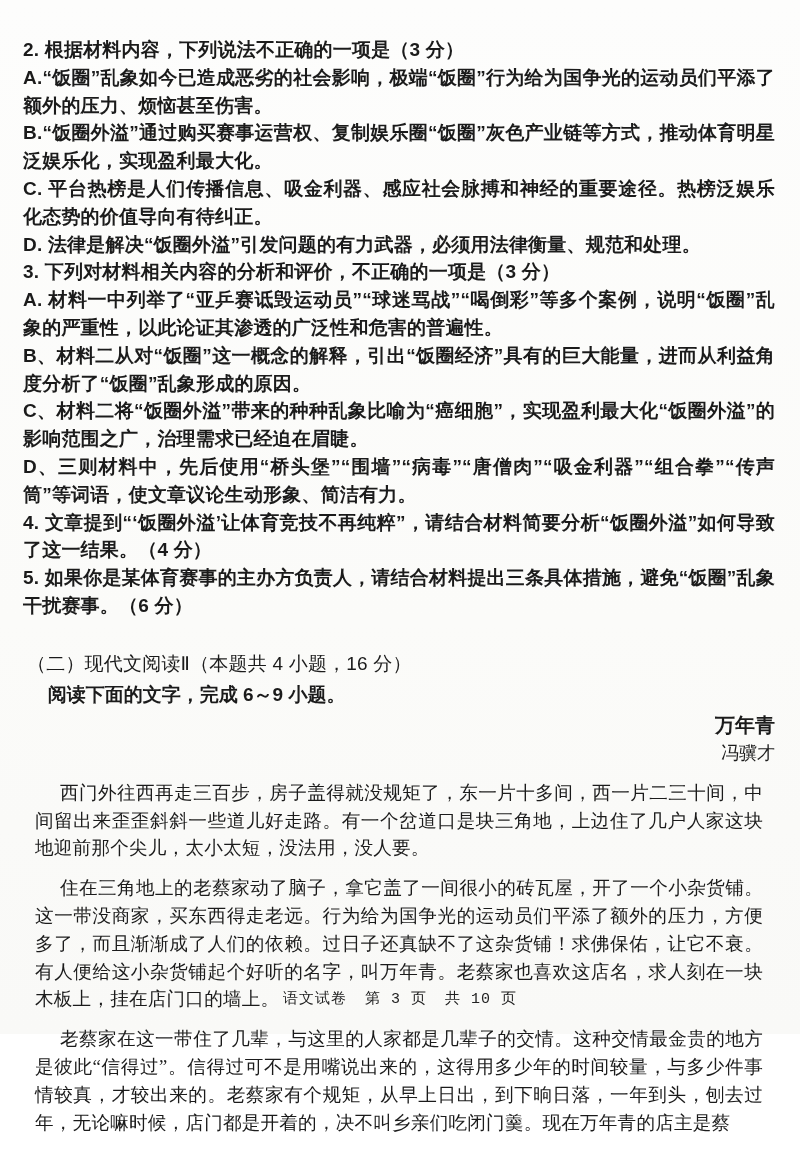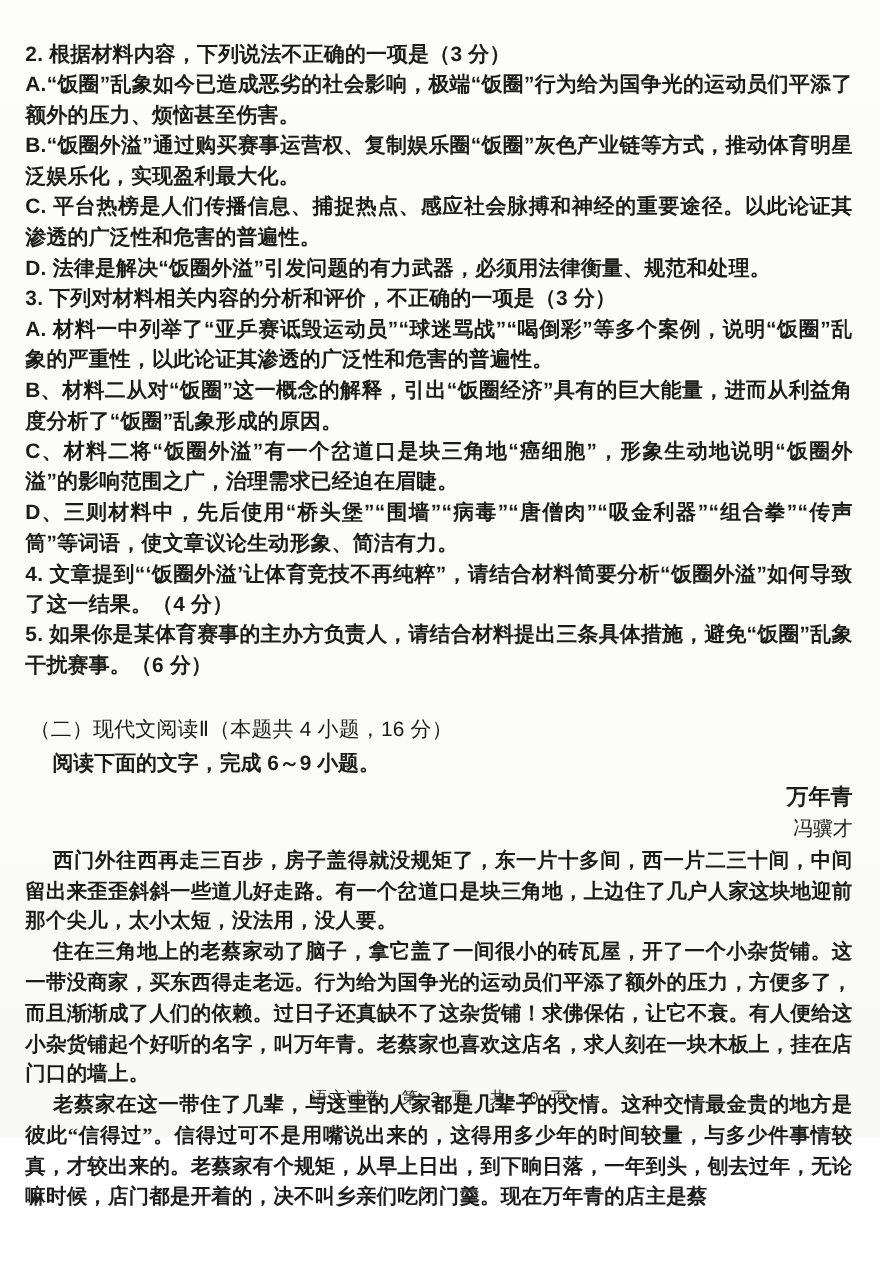--- a/index.html
+++ b/index.html
@@ -61,25 +61,25 @@
   .passage-author {
     margin: 0 0 2px 0;
     text-align: right;
     font-family: "Liberation Serif", serif;
     font-size: 18px;
     line-height: 28px;
     font-weight: 400;
   }
   
   .story p {
-    margin: 0;
+    margin: 12px;
     font-family: "Liberation Serif", serif;
     font-size: 18.6px;
     line-height: 27.8px;
-    font-weight: 700;
+    font-weight: 400;
     text-align: justify;
     text-indent: 1.35em;
     letter-spacing: 0.2px;
   }
   .page-footer {
     position: absolute;
     left: 0;
     bottom: 26px;
     width: 100%;
     text-align: center;
@@ -96,31 +96,31 @@
 <div class="sheet">
 
   <section class="qa">
 
     <p><span class="num">2.</span><span> 根据材料内容，下列说法不正确的一项是（3 分）</span></p>
 
     <p><span class="num">A.</span><span>“饭圈”乱象如今已造成恶劣的社会影响，极端“饭圈”行为给为国争光的运动员们平添了额外的压力、烦恼甚至伤害。</span></p>
 
     <p><span class="num">B.</span><span>“饭圈外溢”通过购买赛事运营权、复制娱乐圈“饭圈”灰色产业链等方式，推动体育明星泛娱乐化，实现盈利最大化。</span></p>
 
-    <p><span class="num">C.</span><span> 平台热榜是人们传播信息、捕捉热点、感应社会脉搏和神经的重要途径。以此论证其渗透的广泛性和危害的普遍性。</span></p>
+    <p><span class="num">C.</span><span> 平台热榜是人们传播信息、吸金利器、感应社会脉搏和神经的重要途径。热榜泛娱乐化态势的价值导向有待纠正。</span></p>
 
     <p><span class="num">D.</span><span> 法律是解决“饭圈外溢”引发问题的有力武器，必须用法律衡量、规范和处理。</span></p>
 
     <p><span class="num">3.</span><span> 下列对材料相关内容的分析和评价，不正确的一项是（3 分）</span></p>
 
     <p><span class="num">A.</span><span> 材料一中列举了“亚乒赛诋毁运动员”“球迷骂战”“喝倒彩”等多个案例，说明“饭圈”乱象的严重性，以此论证其渗透的广泛性和危害的普遍性。</span></p>
 
     <p><span class="num">B、</span><span>材料二从对“饭圈”这一概念的解释，引出“饭圈经济”具有的巨大能量，进而从利益角度分析了“饭圈”乱象形成的原因。</span></p>
 
-    <p><span class="num">C、</span><span>材料二将“饭圈外溢”有一个岔道口是块三角地“癌细胞”，形象生动地说明“饭圈外溢”的影响范围之广，治理需求已经迫在眉睫。</span></p>
+    <p><span class="num">C、</span><span>材料二将“饭圈外溢”带来的种种乱象比喻为“癌细胞”，实现盈利最大化“饭圈外溢”的影响范围之广，治理需求已经迫在眉睫。</span></p>
 
     <p><span class="num">D、</span><span>三则材料中，先后使用“桥头堡”“围墙”“病毒”“唐僧肉”“吸金利器”“组合拳”“传声筒”等词语，使文章议论生动形象、简洁有力。</span></p>
 
     <p><span class="num">4.</span><span> 文章提到“‘饭圈外溢’让体育竞技不再纯粹”，请结合材料简要分析“饭圈外溢”如何导致了这一结果。（4 分）</span></p>
 
     <p><span class="num">5.</span><span> 如果你是某体育赛事的主办方负责人，请结合材料提出三条具体措施，避免“饭圈”乱象干扰赛事。（6 分）</span></p>
 
   </section>
 
   <section>

